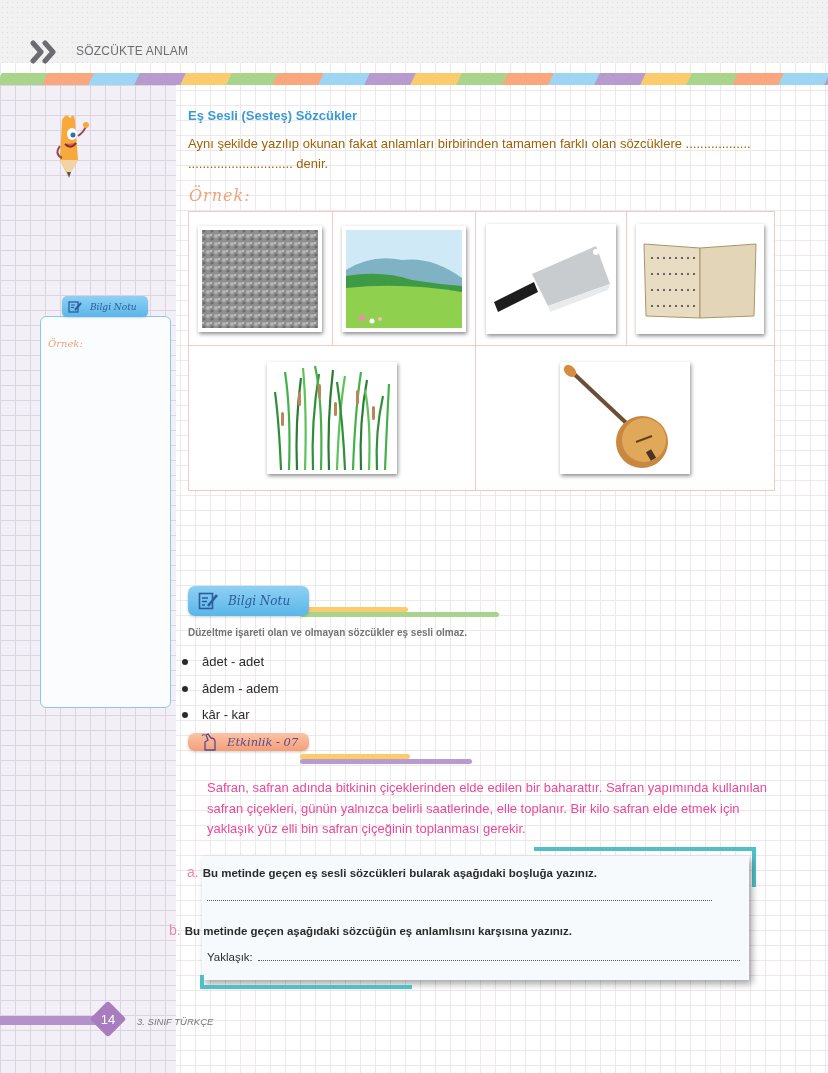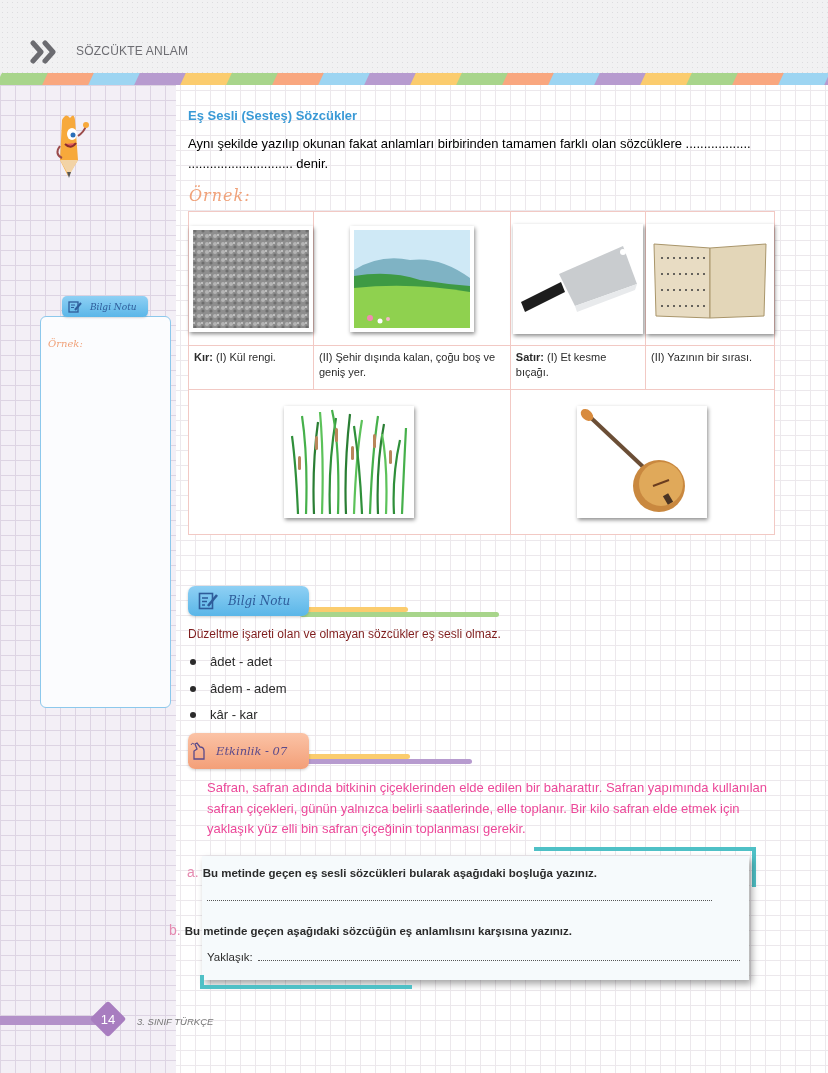--- a/index.html
+++ b/index.html
@@ -9,21 +9,21 @@
     font-family: "Liberation Sans", sans-serif;
     color: #2b2b2b;
     background-color: #ffffff;
     background-image:
       linear-gradient(to right, #ece8ec 1px, transparent 1px),
       linear-gradient(to bottom, #ece8ec 1px, transparent 1px);
     background-size: 15px 15px;
   }
   
   .header {
-    position: absolute; left: 0; top: 0; width: 828px; height: 73px;
+    position: absolute; left: 0; top: 0; width: 828px; height: 63px;
     background-color: #f1f1f2;
     background-image: radial-gradient(#dcdcdf 0.8px, transparent 0.9px);
     background-size: 5px 5px;
   }
   .header .chev {
     position: absolute; left: 30px; top: 40px; width: 30px; height: 24px;
   }
   .header .title {
     position: absolute; left: 76px; top: 44px;
     font-size: 12px; color: #6d6d72; letter-spacing: 0.2px;
@@ -67,21 +67,21 @@
   .side-ornek {
     font-family: "DejaVu Serif", serif; font-style: italic; font-size: 10px;
     color: #f0a27a; margin: 8px 0 4px 0;
   }
   .sec-title {
     position: absolute; left: 188px; top: 108px;
     font-size: 13px; font-weight: bold; color: #3a9ad6;
   }
   .intro {
     position: absolute; left: 188px; top: 134px; width: 590px;
-    font-size: 13px; line-height: 20px; color: #000000;
+    font-size: 13px; line-height: 20px; color: #a16207;
   }
   .ornek {
     position: absolute; left: 189px; top: 186px;
     font-family: "DejaVu Serif", serif; font-style: italic; font-size: 16px;
     color: #f0a27a; letter-spacing: 1px;
   }
   
   table.ex {
     position: absolute; left: 188px; top: 211px; width: 587px;
     border-collapse: collapse; background: #ffffff;
@@ -105,35 +105,35 @@
     position: absolute; left: 188px; top: 586px; width: 121px; height: 30px;
     background: linear-gradient(#8fd0f4, #5ab6e8); border-radius: 7px;
     display: flex; align-items: center; padding-left: 10px; gap: 10px;
     box-shadow: 0 1px 3px rgba(0,0,0,.2); z-index: 2;
   }
   .badge-blue .lbl {
     font-family: "DejaVu Serif", serif; font-style: italic; font-size: 12px; color: #2e5c9a;
   }
   .line-y { position: absolute; height: 5px; border-radius: 3px; }
   .note-text {
-    position: absolute; left: 188px; top: 627px; font-size: 12px; color: #7f1d1d;
-  }
-  .bullets { position: absolute; left: 188px; top: 654px; list-style: none; }
+    position: absolute; left: 188px; top: 627px; font-size: 10px; color: #737373; font-weight: bold;
+  }
+  .bullets { position: absolute; left: 180px; top: 654px; list-style: none; }
   .bullets li {
     font-size: 13px; height: 26.5px; display: flex; align-items: flex-start;
   }
   .bullets .dot {
     width: 6px; height: 6px; border-radius: 50%; background: #2b2b2b;
     margin: 5px 14px 0 2px;
   }
   
   .badge-orange {
-    position: absolute; left: 188px; top: 733px; width: 121px; height: 36px;
+    position: absolute; left: 188px; top: 733px; width: 121px; height: 18px;
     background: linear-gradient(#fbc3a6, #f39f78); border-radius: 7px;
-    display: flex; align-items: center; padding-left: 2px; gap: 8px;
+    display: flex; align-items: center; padding-left: 13px; gap: 8px;
     box-shadow: 0 1px 3px rgba(0,0,0,.2); z-index: 2;
   }
   .badge-orange .lbl {
     font-family: "DejaVu Serif", serif; font-style: italic; font-size: 11.5px; color: #5b4a8a;
   }
   .para {
     position: absolute; left: 207px; top: 778px; width: 568px;
     font-size: 13px; line-height: 20.5px; color: #ec4899;
   }
   
@@ -306,26 +306,20 @@
                 <circle cx="40" cy="82" r="1"></circle>
                 <circle cx="46" cy="82" r="1"></circle>
                 <circle cx="52" cy="82" r="1"></circle>
                 <circle cx="58" cy="82" r="1"></circle>
           </g>
         </svg>
       </div>
     </td>
   </tr>
   <tr>
-    <td class="cap"><b>Kır:</b><span> (I) Kül rengi.</span></td>
-    <td class="cap"><span>(II) Şehir dışında kalan, çoğu boş ve geniş yer.</span></td>
-    <td class="cap"><b>Satır:</b><span> (I) Et kesme bıçağı.</span></td>
-    <td class="cap"><span>(II) Yazının bir sırası.</span></td>
-  </tr>
-  <tr>
     <td class="img2" colspan="2">
       <div class="pic" style="width:130px;height:112px;">
         <svg width="130" height="112" viewBox="0 0 130 112">
           <g stroke-width="2.2" fill="none">
             <path d="M14 108 Q12 60 8 30" stroke="#2f8f3a"></path>
                 <path d="M22 108 Q24 50 18 10" stroke="#46b04b"></path>
             <path d="M30 108 Q28 60 34 16" stroke="#2a7e34"></path>
                 <path d="M38 108 Q40 50 36 6" stroke="#5cc25a"></path>
             <path d="M46 108 Q44 60 52 12" stroke="#2f8f3a"></path>
                 <path d="M54 108 Q56 40 48 4" stroke="#46b04b"></path>

